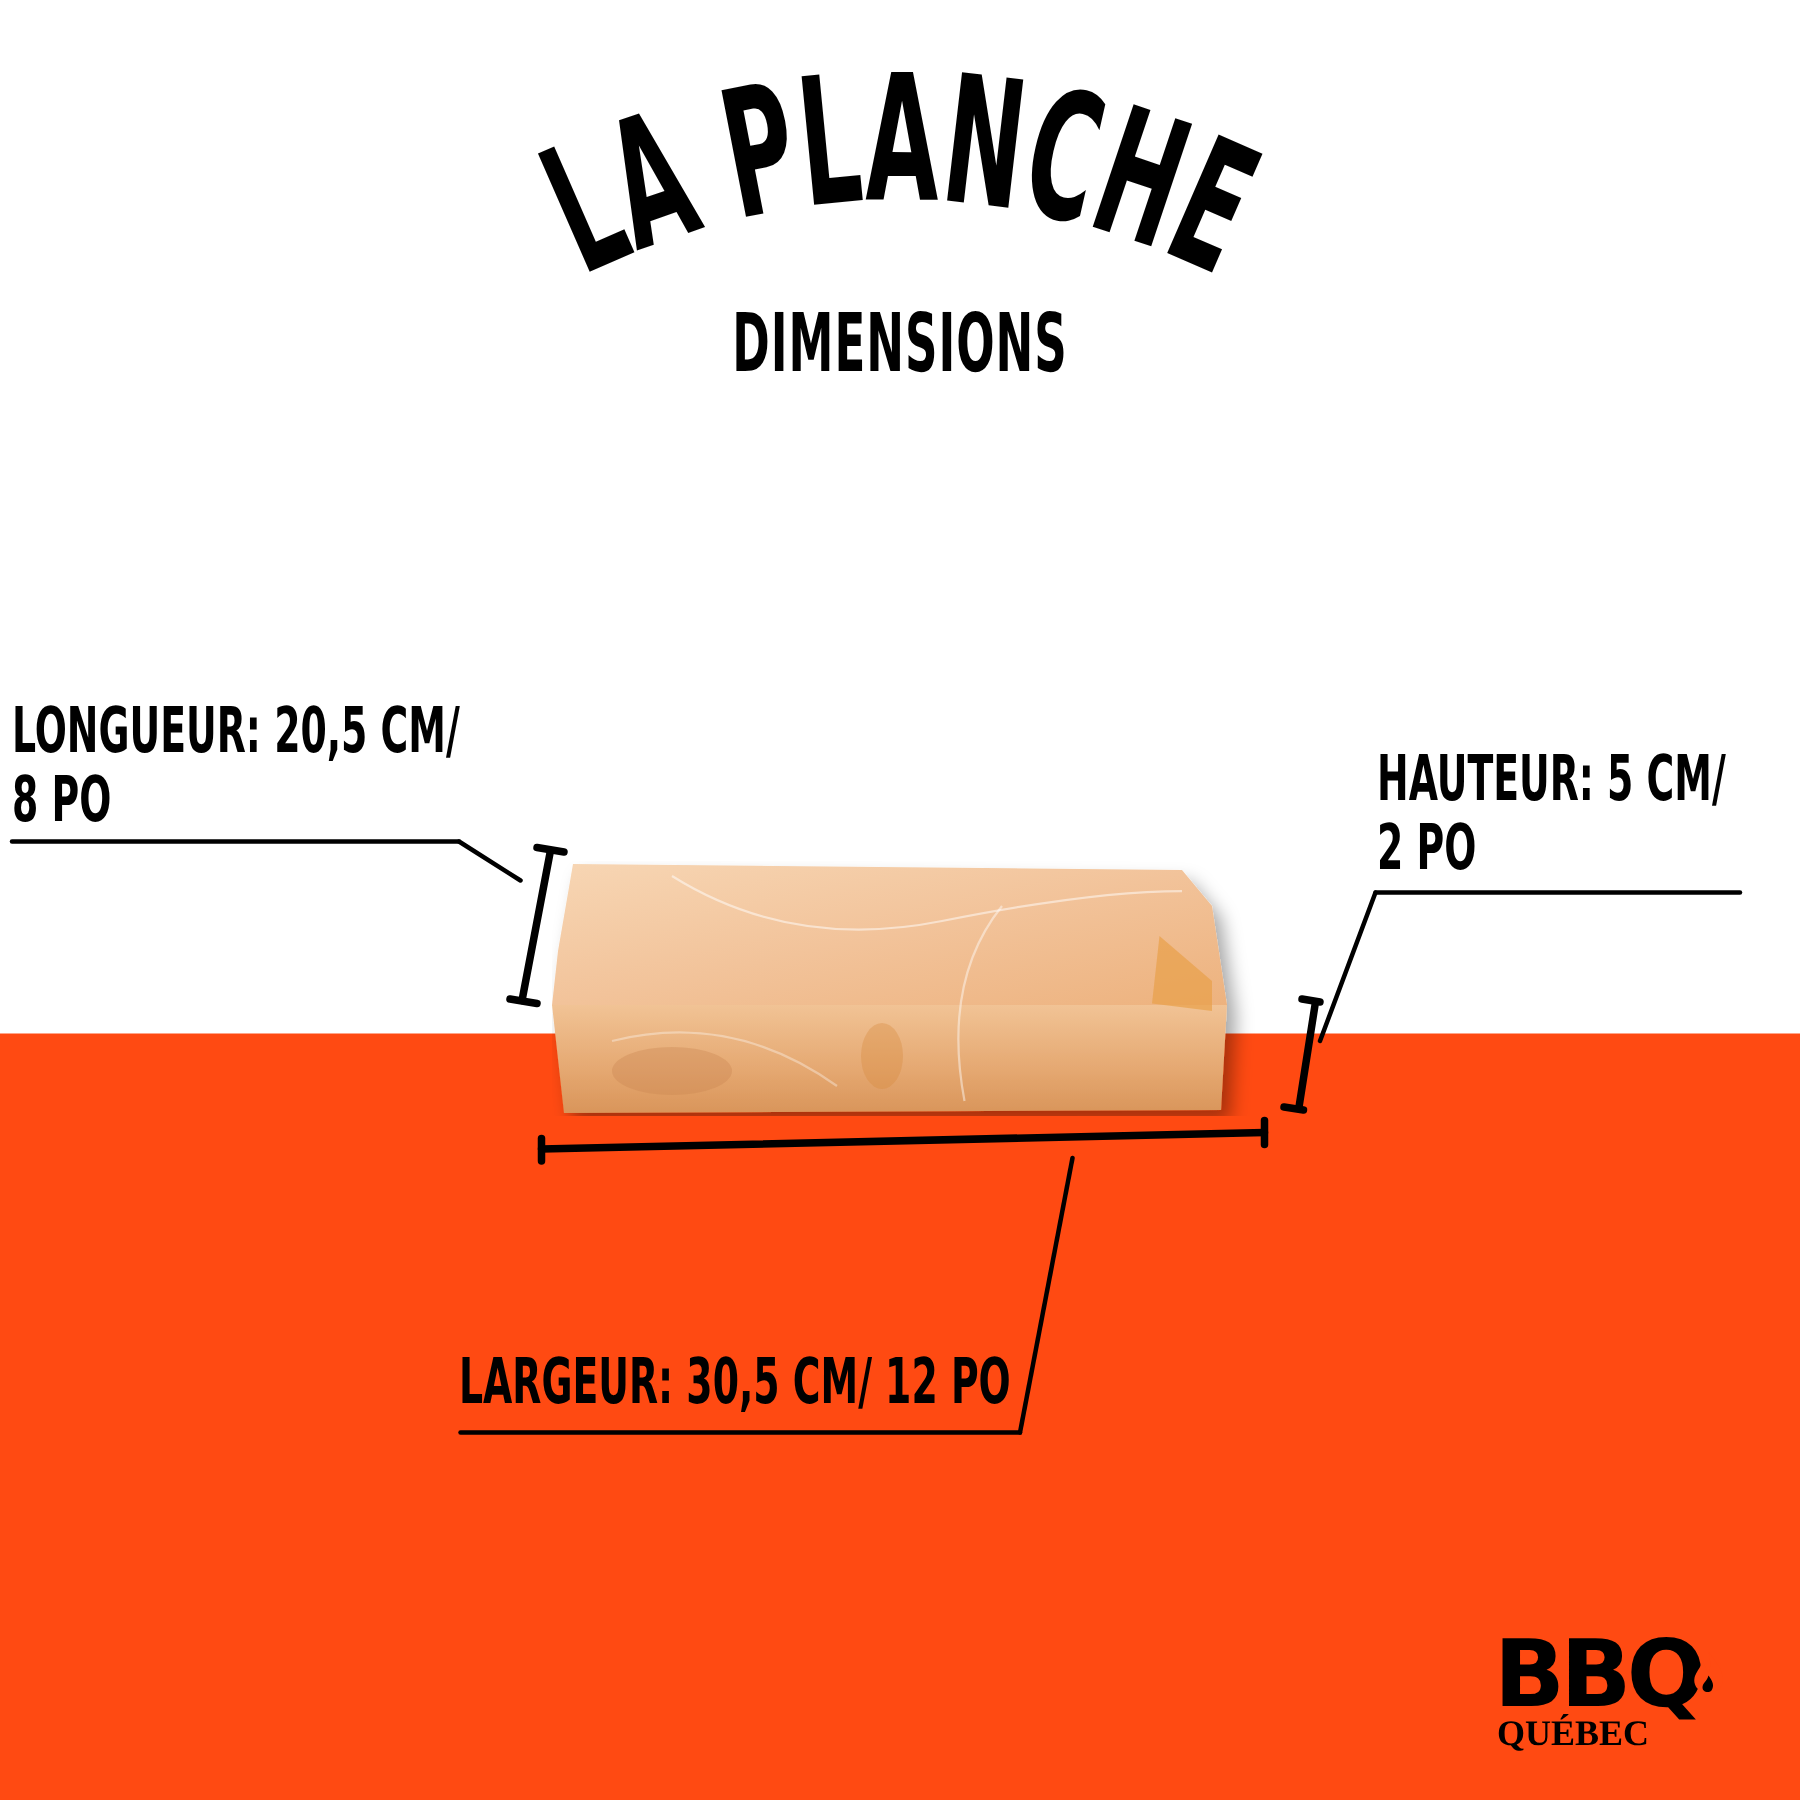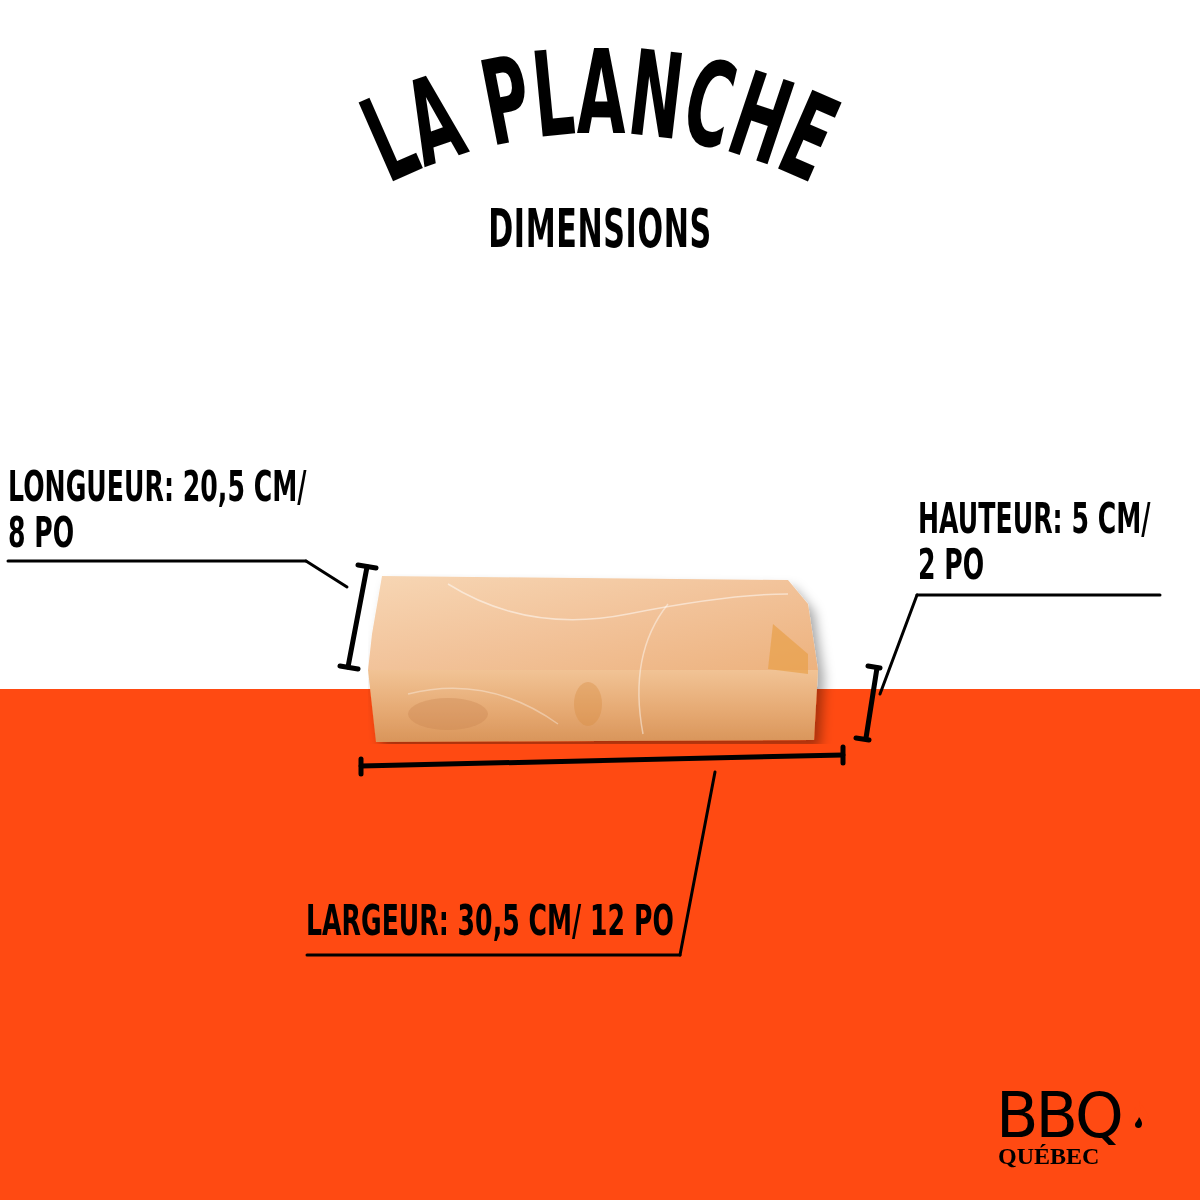--- a/index.html
+++ b/index.html
@@ -32,21 +32,21 @@
     #lbl-largeur { left: 306px; top: 898px; }
     svg.overlay { position: absolute; left: 0; top: 0; }
     .slab {
       position: absolute; left: 368px; top: 574px; width: 488px; height: 170px;
     }
     .logo {
       position: absolute; left: 996px; top: 1085px; width: 170px; height: 90px;
     }
     .logo-bbq {
       position: absolute; left: 0; top: 0; font-family: "DejaVu Sans", sans-serif;
-      font-weight: normal; font-size: 62px; line-height: 62px; color: #000;
+      font-weight: bold; font-size: 62px; line-height: 62px; color: #000;
       letter-spacing: -3px;
     }
     .logo-quebec {
       position: absolute; left: 2px; top: 58px; font-family: Liberation Serif, serif;
       font-weight: bold; font-size: 24px; line-height: 26px; color: #000;
       letter-spacing: 0px;
     }
   </style>
 </head>
 <body>

